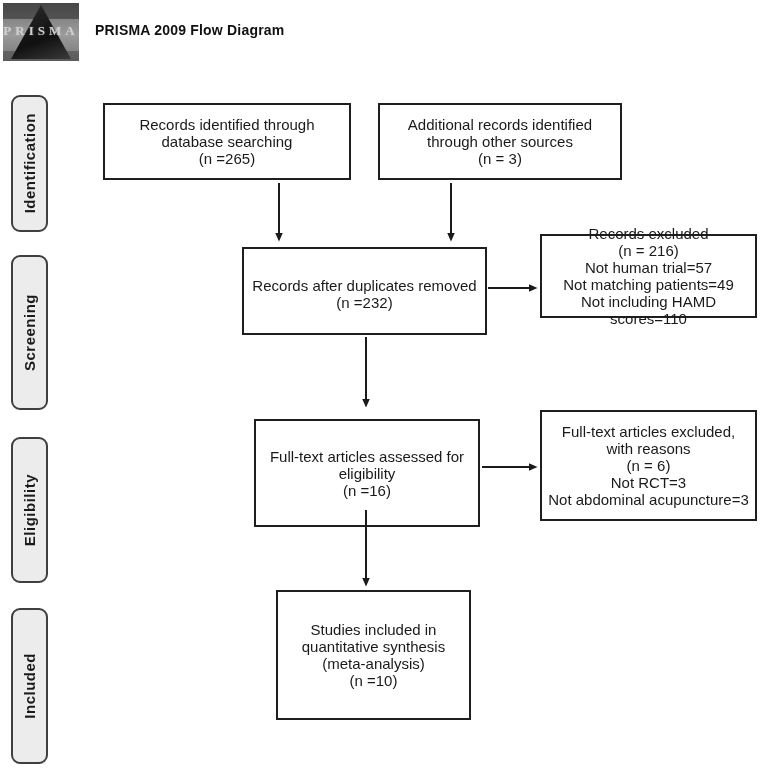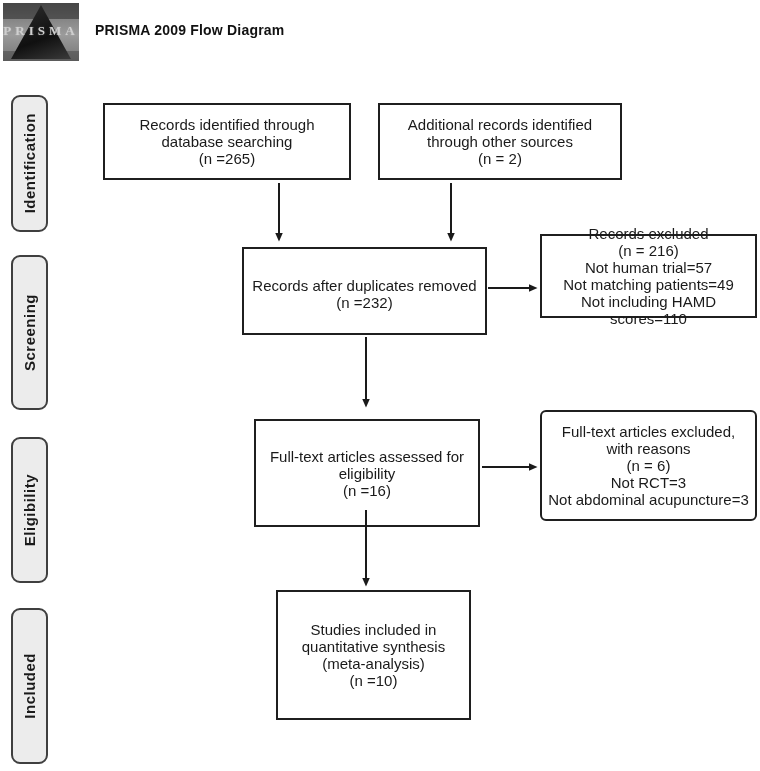--- a/index.html
+++ b/index.html
@@ -80,21 +80,21 @@
     padding: 2px 4px;
     color: #1a1a1a;
   }
   .fbox.top-align { align-items: flex-start; padding-top: 28px; text-align: center; }
 
   .box-records-identified  { left: 103px; top: 103px; width: 248px; height: 77px; }
   .box-additional-records  { left: 378px; top: 103px; width: 244px; height: 77px; }
   .box-after-duplicates    { left: 242px; top: 247px; width: 245px; height: 88px; }
   .box-records-excluded    { left: 540px; top: 234px; width: 217px; height: 84px; }
   .box-fulltext-assessed   { left: 254px; top: 419px; width: 226px; height: 108px; }
-  .box-fulltext-excluded   { left: 540px; top: 410px; width: 217px; height: 111px; border-radius: 6px; }
+  .box-fulltext-excluded   { left: 540px; top: 410px; width: 217px; height: 111px; }
   .box-included-synthesis  { left: 276px; top: 590px; width: 195px; height: 130px; }
 
   
   svg.arrows { position: absolute; inset: 0; pointer-events: none; }
 </style>
 </head>
 <body>
 
 <div class="page">
 
@@ -117,21 +117,21 @@
   </div>
   <div class="stage stage-included">
     <span>Included</span>
   </div>
 
   <div class="fbox box-records-identified">Records identified through
 database searching
 (n =265)</div>
   <div class="fbox box-additional-records">Additional records identified
 through other sources
-(n = 2)</div>
+(n = 3)</div>
   <div class="fbox top-align box-after-duplicates">Records after duplicates removed
 (n =232)</div>
   <div class="fbox box-records-excluded">Records excluded
 (n = 216)
 Not human trial=57
 Not matching patients=49
 Not including HAMD scores=110</div>
   <div class="fbox box-fulltext-assessed">Full-text articles assessed for
 eligibility
 (n =16)</div>

